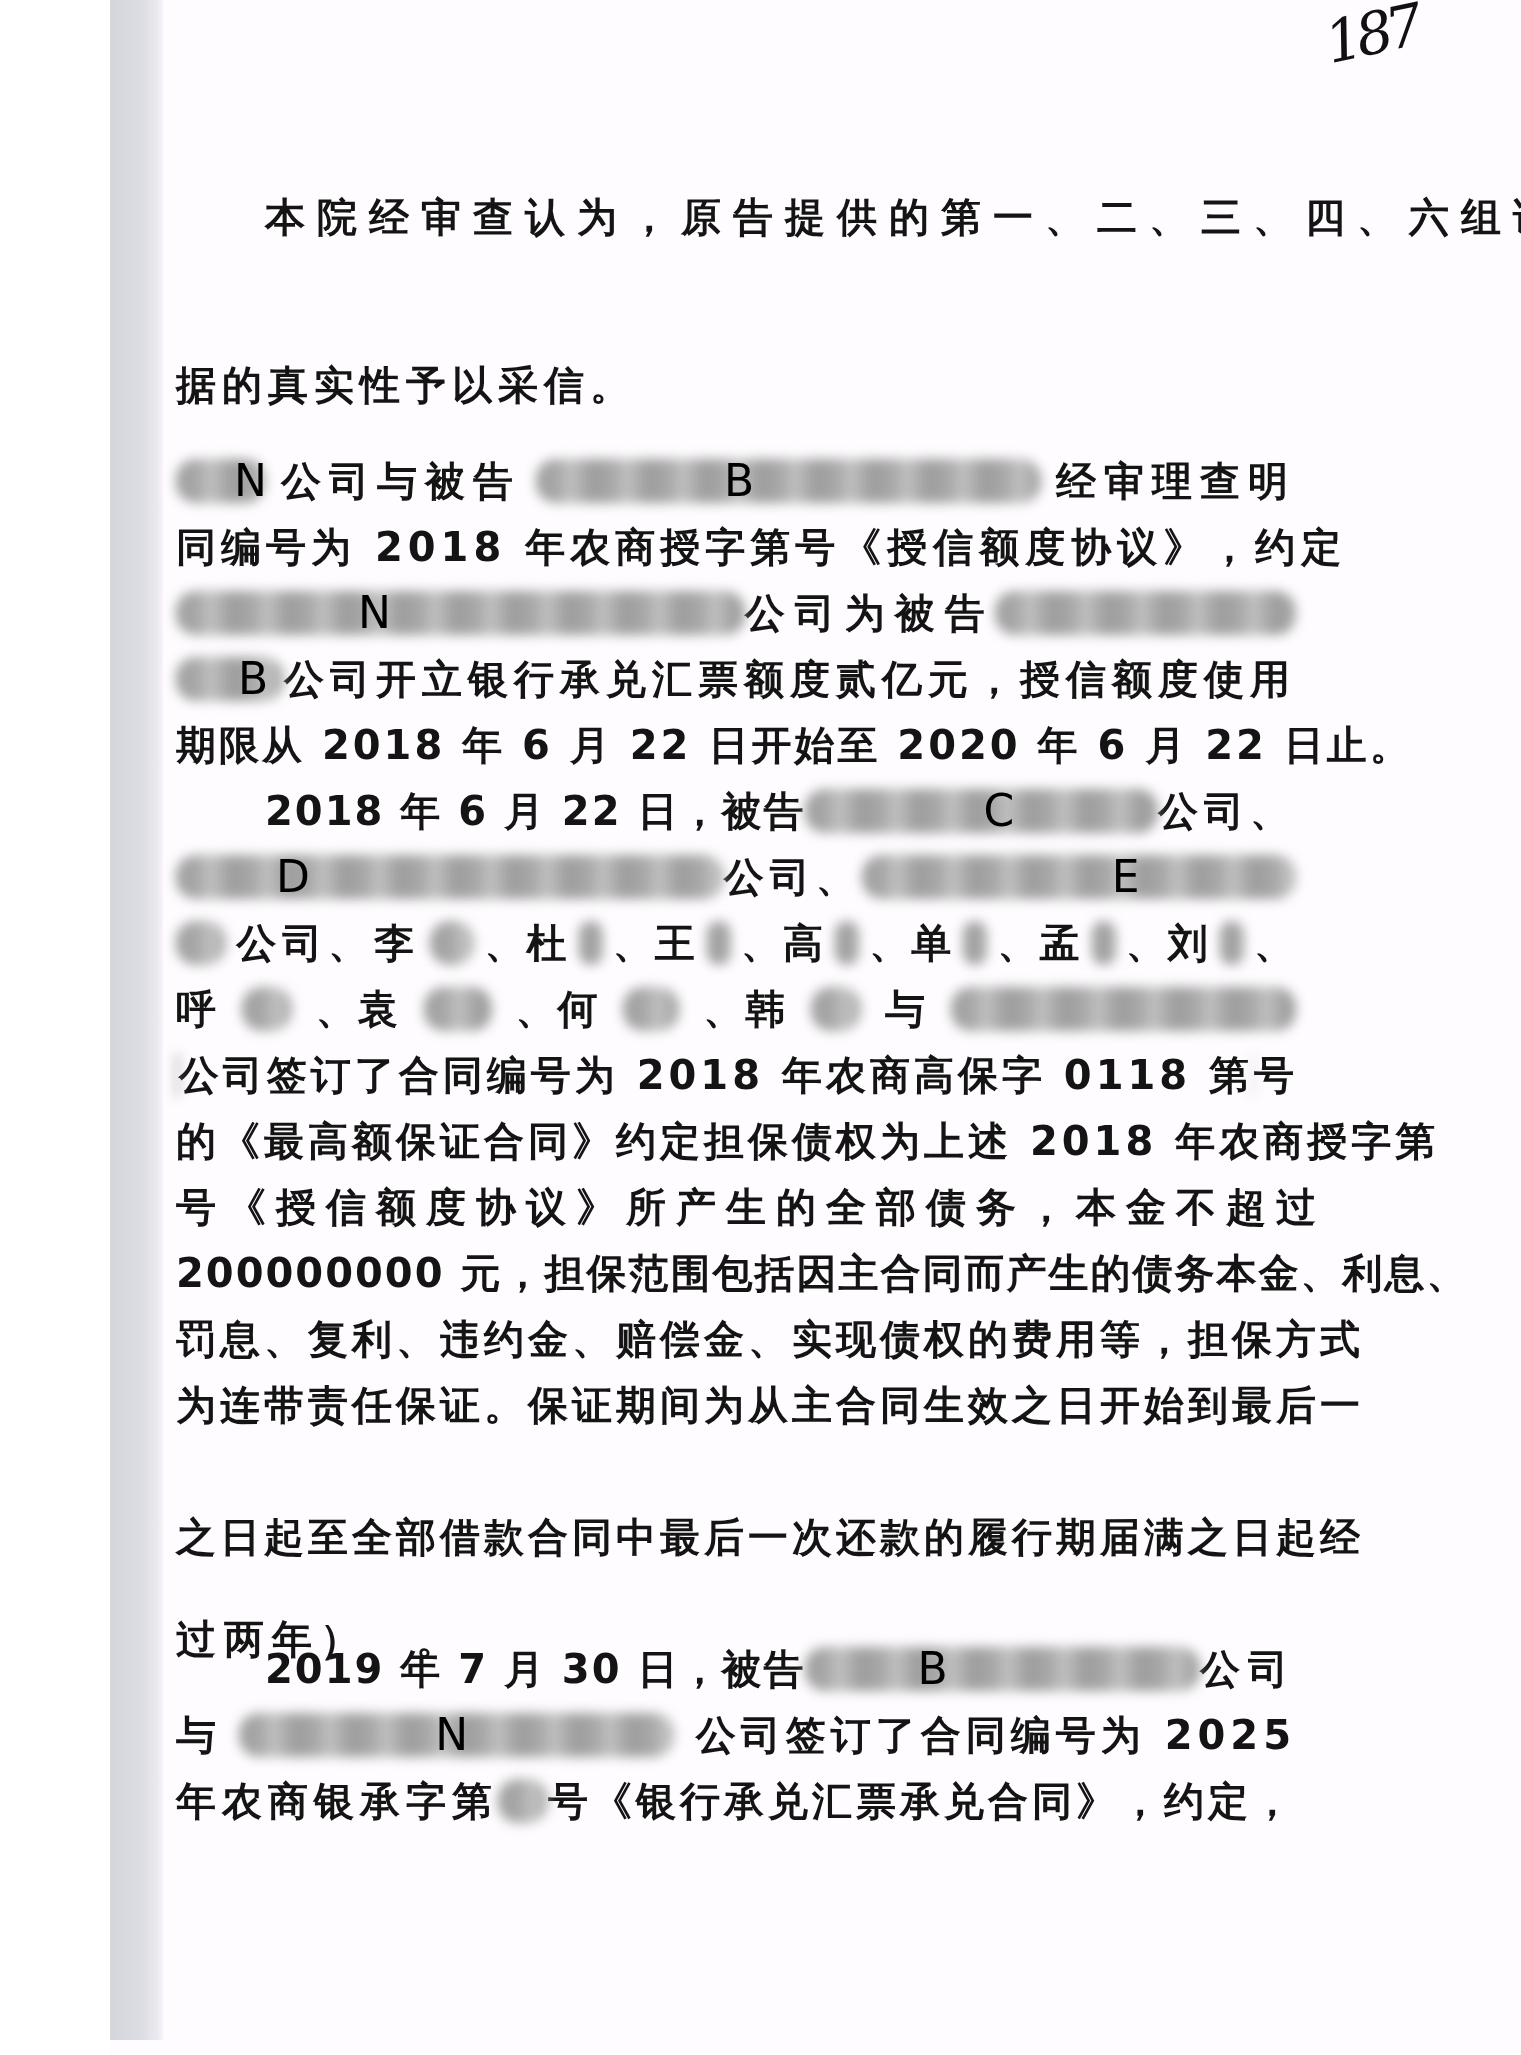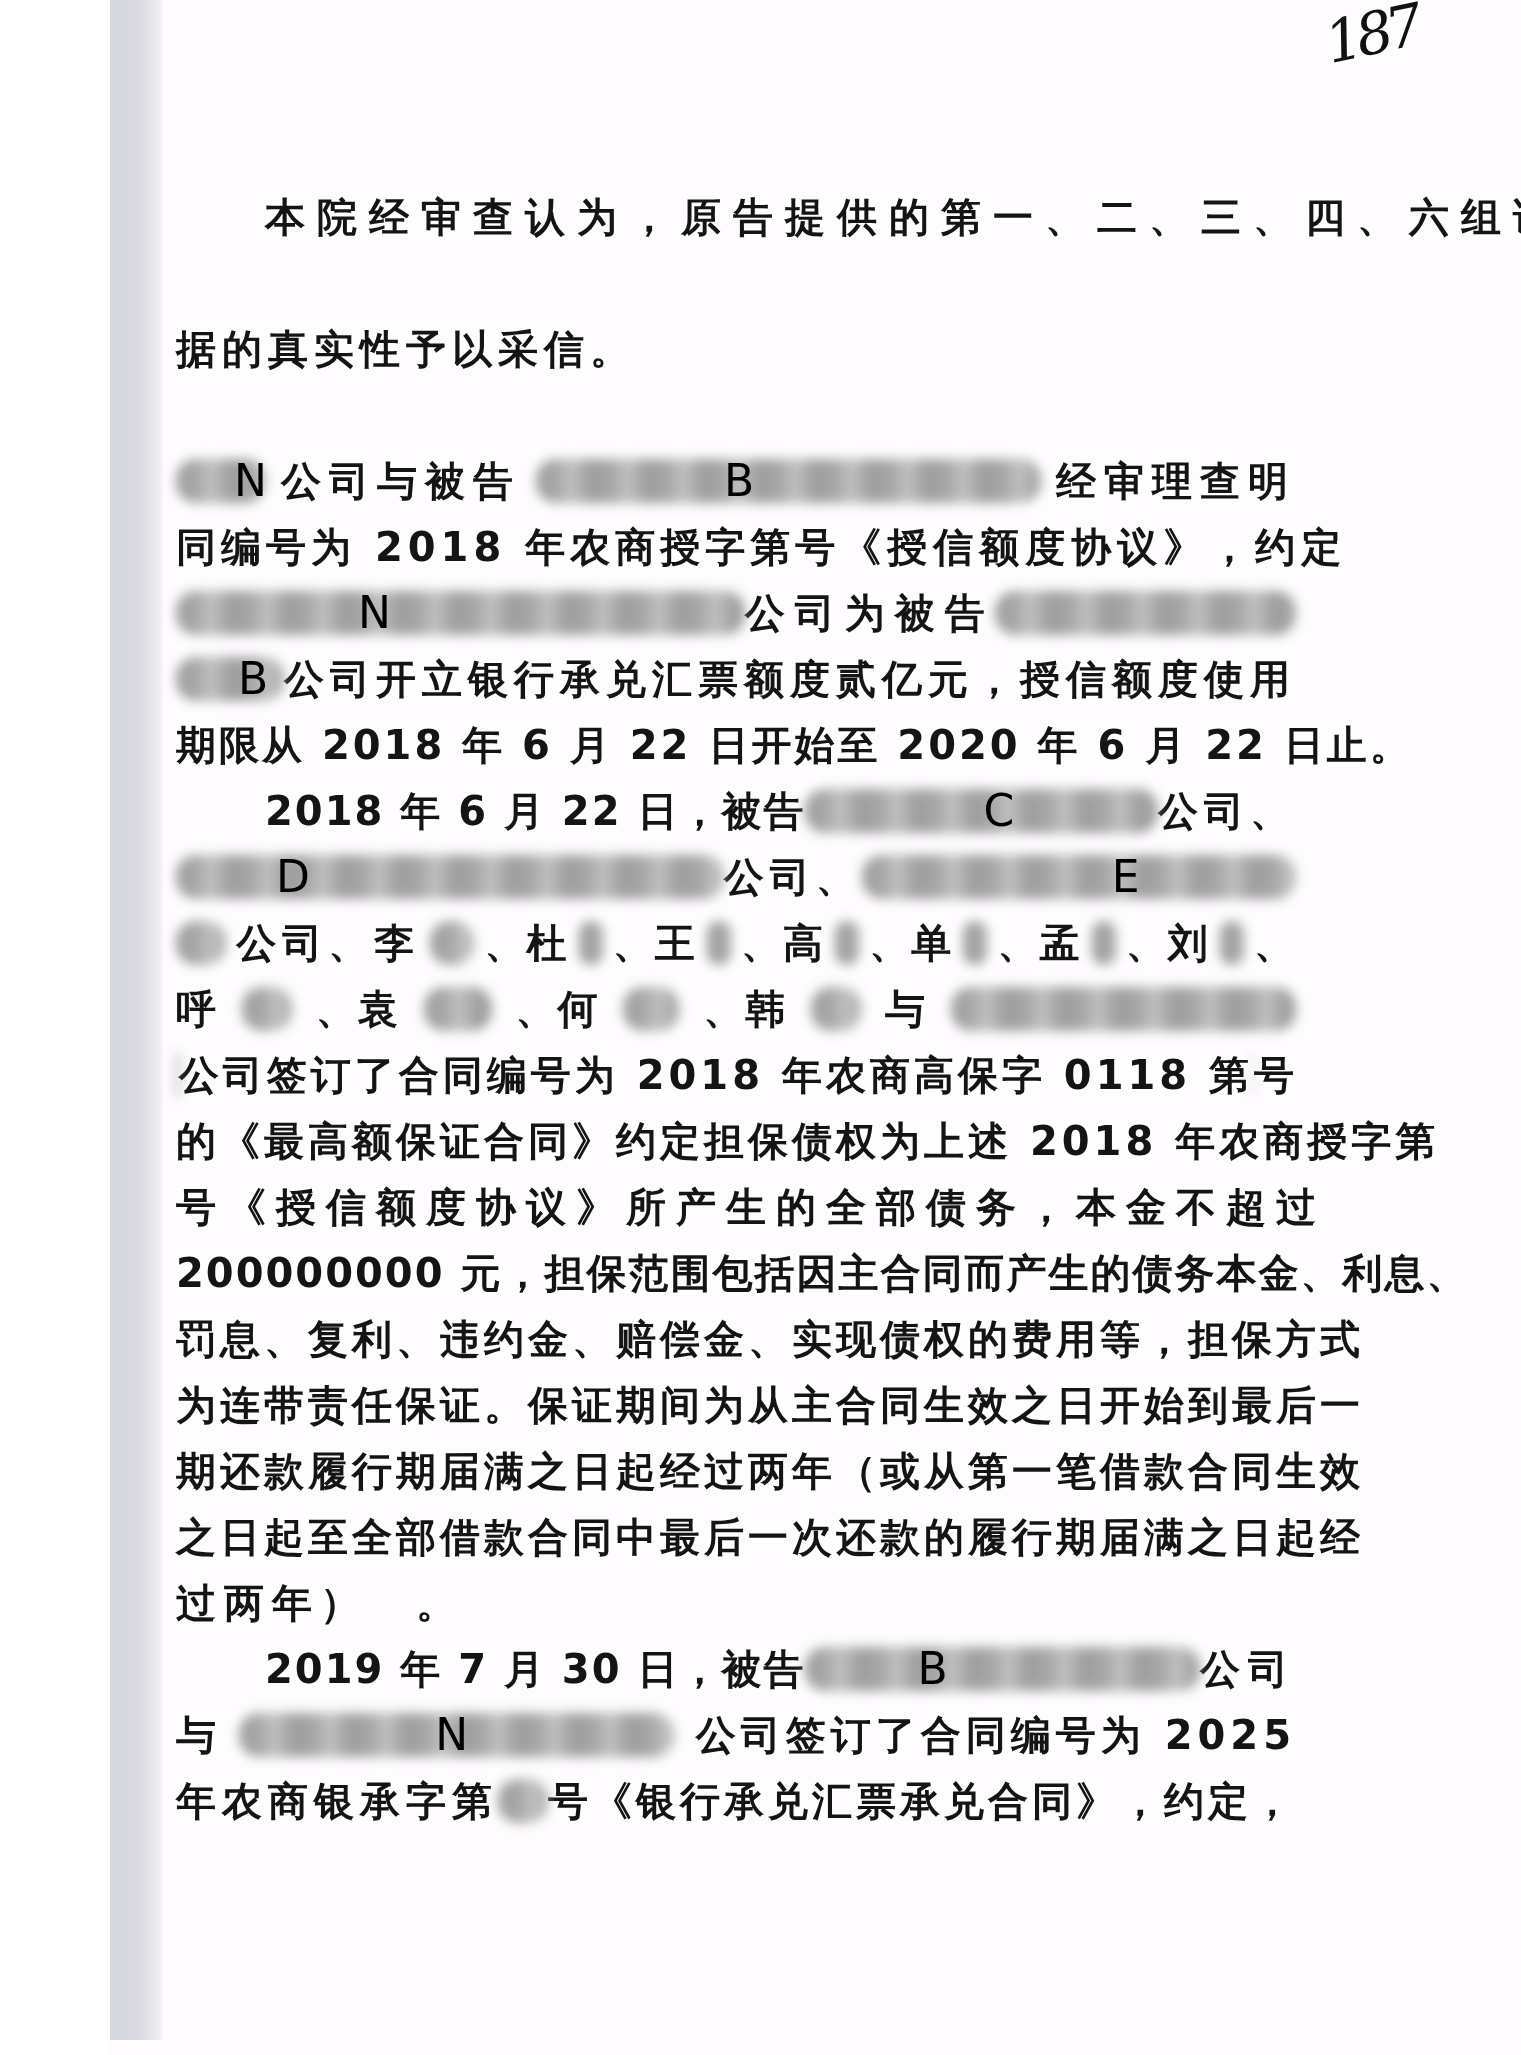--- a/index.html
+++ b/index.html
@@ -18,21 +18,21 @@
   .handwritten {
     position: absolute; left: 1325px; top: 0px; font-family: "DejaVu Serif", serif;
     font-style: italic; font-size: 58px; color: #111; transform: rotate(-12deg); letter-spacing: -6px;
   }
   .doc-line {
     position: absolute; left: 176px; width: 1120px; height: 48px;
     display: flex; align-items: center; justify-content: space-between;
     font-size: 40px; font-weight: bold; line-height: 48px; white-space: nowrap;
   }
   .doc-line.indent { left: 265px; width: 1031px; }
-  .doc-line.last { justify-content: flex-start; }
+  .doc-line.last { justify-content: flex-start; margin-top: 36px; }
   .seg { display: inline-block; letter-spacing: 12px; }
   .seg.tight { letter-spacing: 2px; }
   .redact {
     display: inline-flex; align-items: center; justify-content: center; position: relative;
     height: 44px; border-radius: 20px;
     background: repeating-linear-gradient(to right, #8d8d8d 0px, #9a9a9a 22px, #b9b9b9 34px, #8d8d8d 56px);
     filter: blur(6px); opacity: 0.85;
   }
   .redact-wrap { display: inline-block; position: relative; height: 48px; }
   .redact-wrap .redact { position: absolute; left: 0; top: 2px; width: 100%; }
@@ -214,23 +214,20 @@
   </div>
 
   <div class="doc-line" style="top:1315px">
     <span class="seg tight" style="letter-spacing:4px">罚息、复利、违约金、赔偿金、实现债权的费用等，担保方式</span>
   </div>
 
   <div class="doc-line" style="top:1381px">
     <span class="seg tight" style="letter-spacing:4px">为连带责任保证。保证期间为从主合同生效之日开始到最后一</span>
   </div>
 
-  <div class="doc-line" style="top:1447px">
-    <span class="seg tight" style="letter-spacing:4px">期还款履行期届满之日起经过两年（或从第一笔借款合同生效</span>
-  </div>
 
   <div class="doc-line" style="top:1513px">
     <span class="seg tight" style="letter-spacing:4px">之日起至全部借款合同中最后一次还款的履行期届满之日起经</span>
   </div>
 
   <div class="doc-line last" style="top:1579px">
     <span class="seg" style="letter-spacing:8px">过两年）　。</span>
   </div>
 
   <div class="doc-line indent" style="top:1645px">

